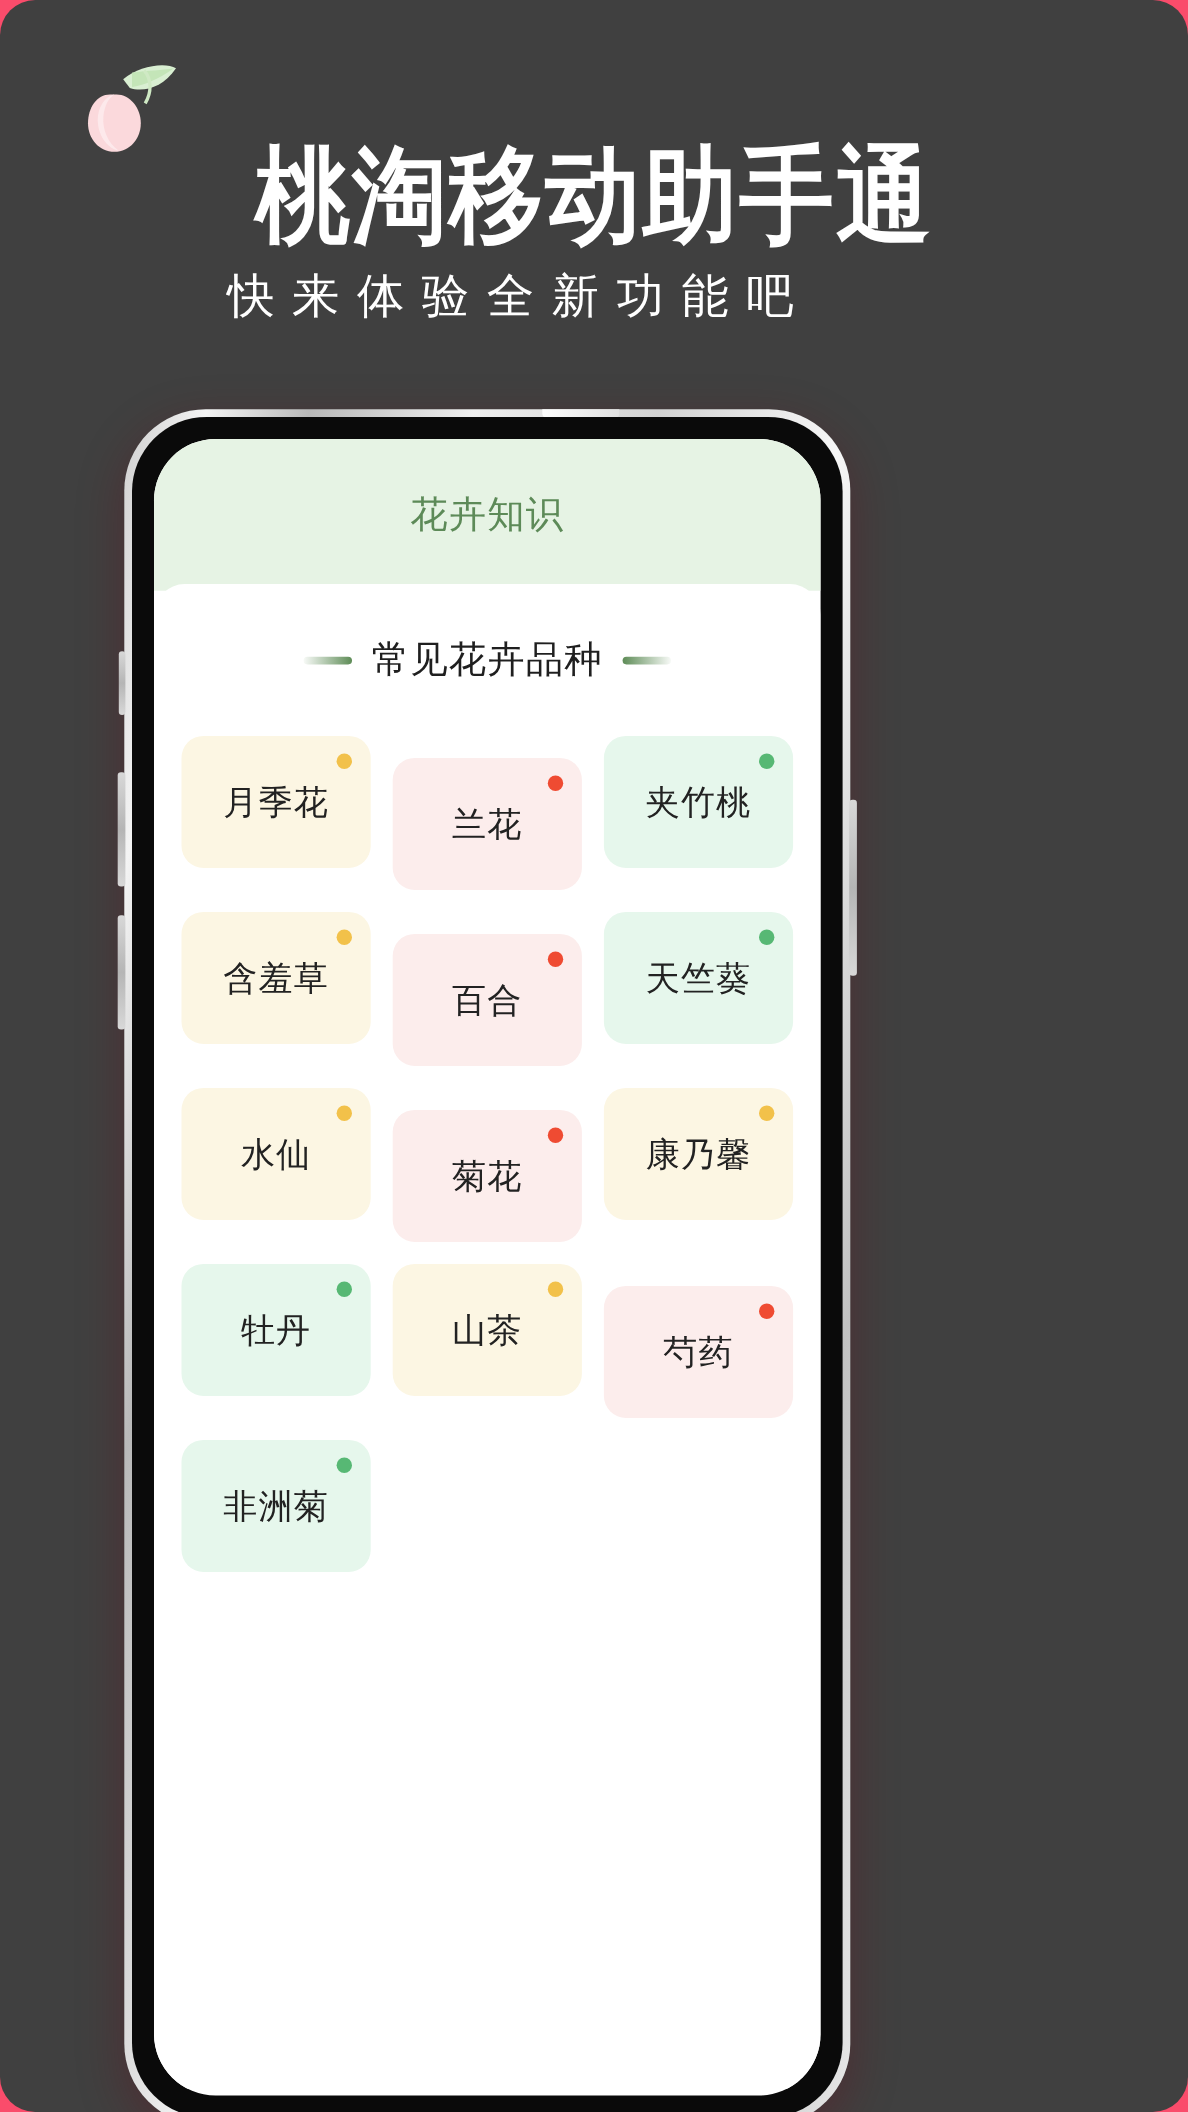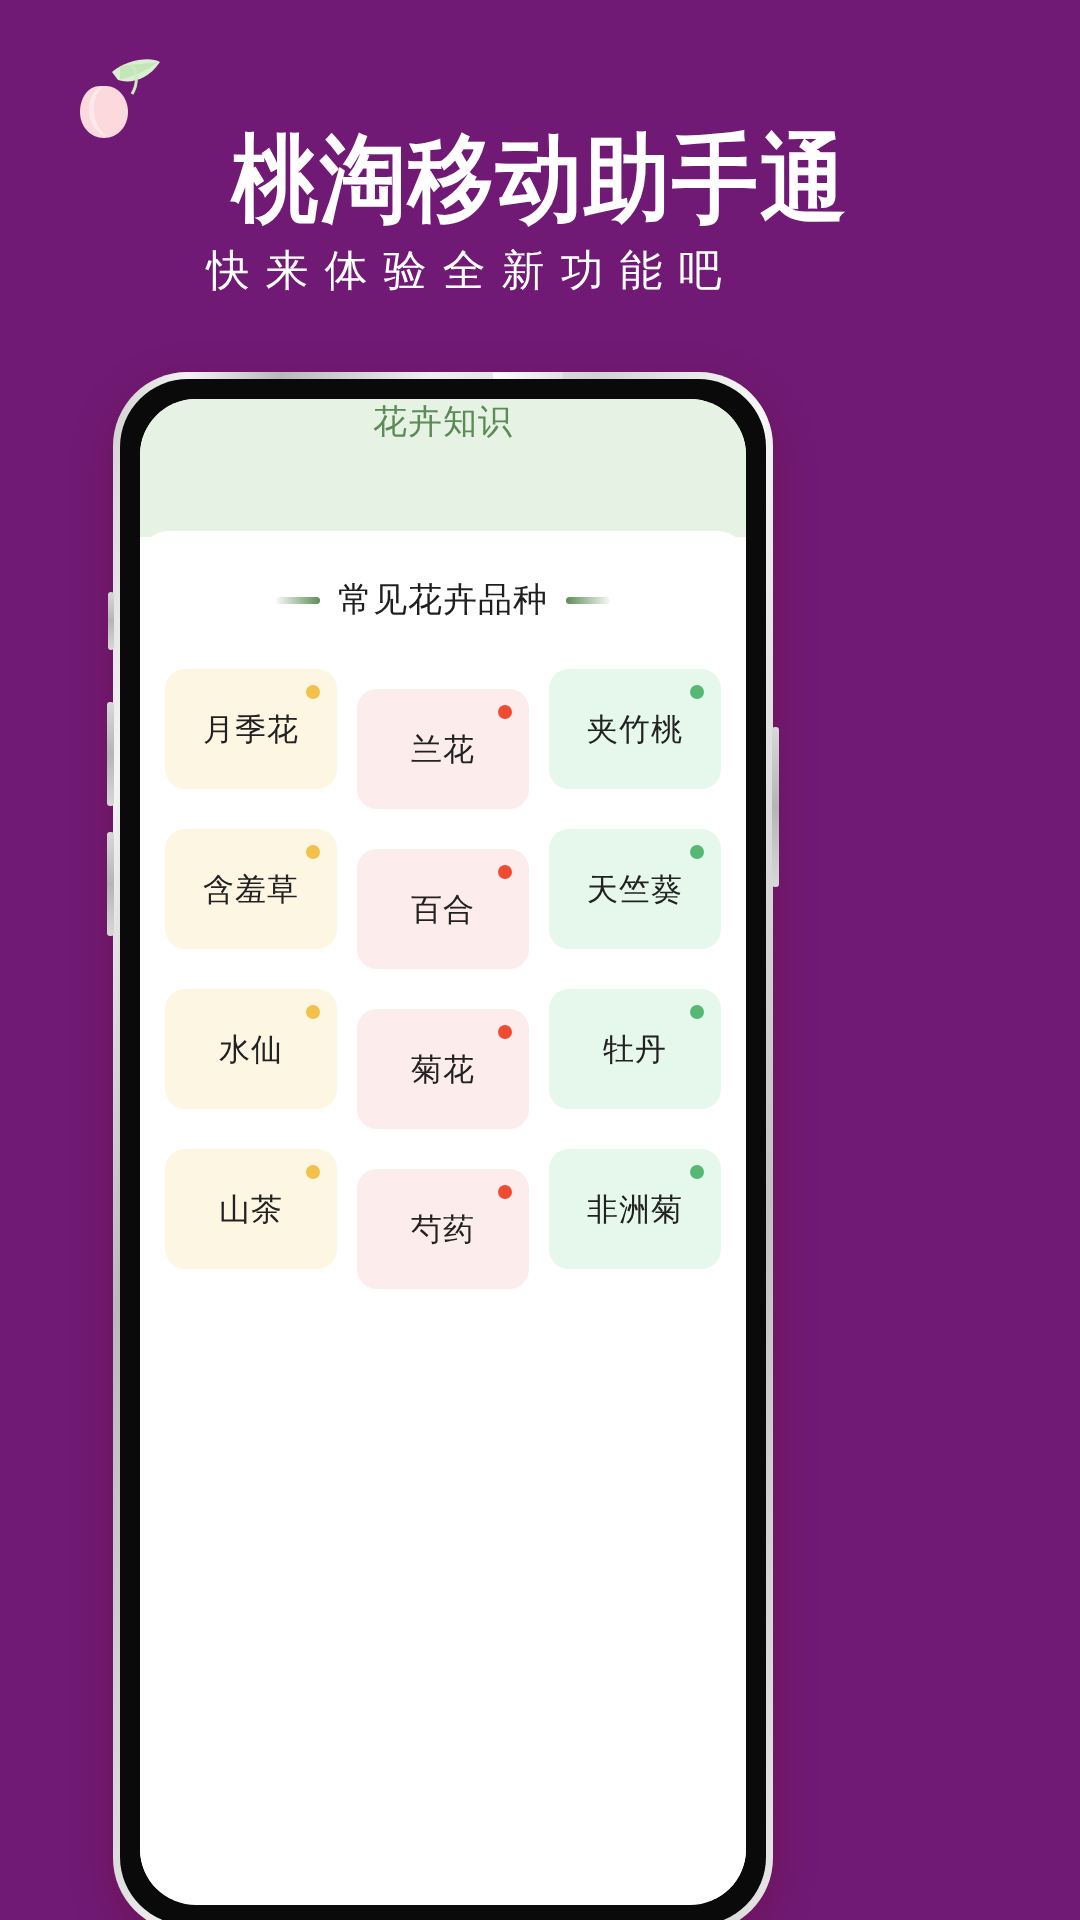--- a/index.html
+++ b/index.html
@@ -13,22 +13,23 @@
   body {
     font-family: "Liberation Sans", "DejaVu Sans", sans-serif;
     background: #FA4C6B;
     position: relative;
   }
 
   
   #poster {
     position: absolute;
     inset: 0;
-    background: #701a75;
+    background: #404040;
     overflow: hidden;
+    border-radius: 32px;
   }
 
   
   #logo-wrap {
     position: absolute;
     left: 68px;
     top: 50px;
     width: 110px;
     height: 90px;
   }
@@ -131,20 +132,21 @@
     background: linear-gradient(90deg, #fdfdfd, #e2e2e2);
     border-radius: 0 0 4px 4px;
   }
 
   
   #app-header {
     width: 100%;
     height: 138px;
     background: #E6F3E4;
     display: flex;
+    align-items: center;
     justify-content: center;
   }
   #app-header-title {
     color: #5D8A58;
     font-size: 34px;
     font-weight: 400;
     letter-spacing: 1px;
   }
 
   #app-body {
@@ -299,20 +301,24 @@
                   <span class="label">天竺葵</span>
                 </div>
                 <div class="flower-card pal-cream">
                   <span class="dot"></span>
                   <span class="label">水仙</span>
                 </div>
                 <div class="flower-card pal-pink">
                   <span class="dot"></span>
                   <span class="label">菊花</span>
                 </div>
+                <div class="flower-card pal-cream">
+                  <span class="dot"></span>
+                  <span class="label">康乃馨</span>
+                </div>
                 <div class="flower-card pal-mint">
                   <span class="dot"></span>
                   <span class="label">牡丹</span>
                 </div>
                 <div class="flower-card pal-cream">
                   <span class="dot"></span>
                   <span class="label">山茶</span>
                 </div>
                 <div class="flower-card pal-pink">
                   <span class="dot"></span>

